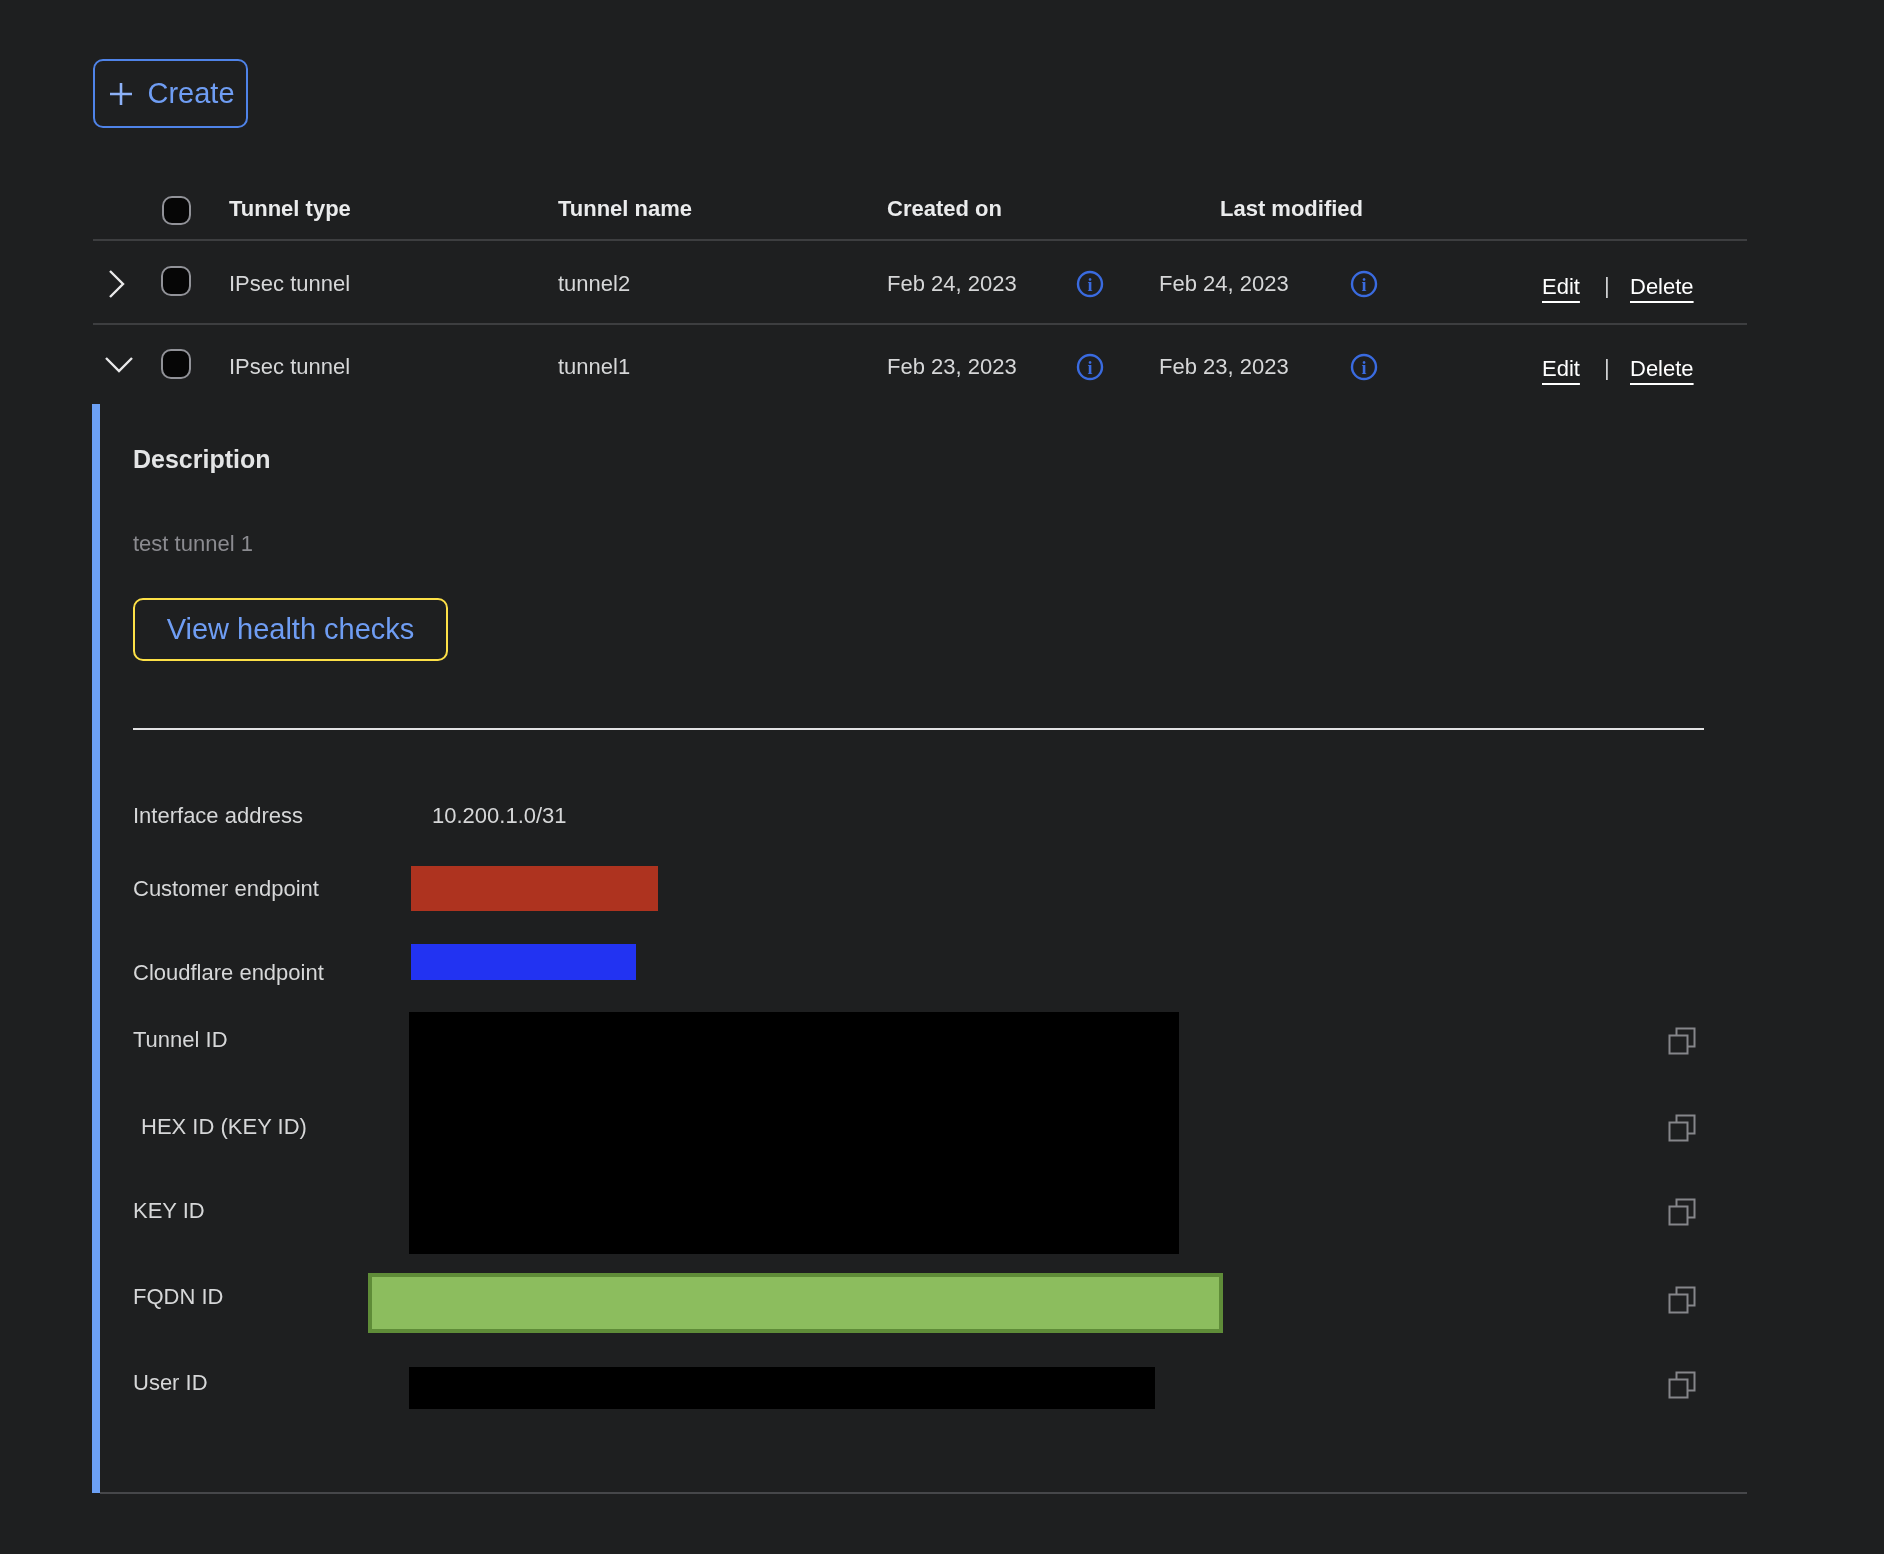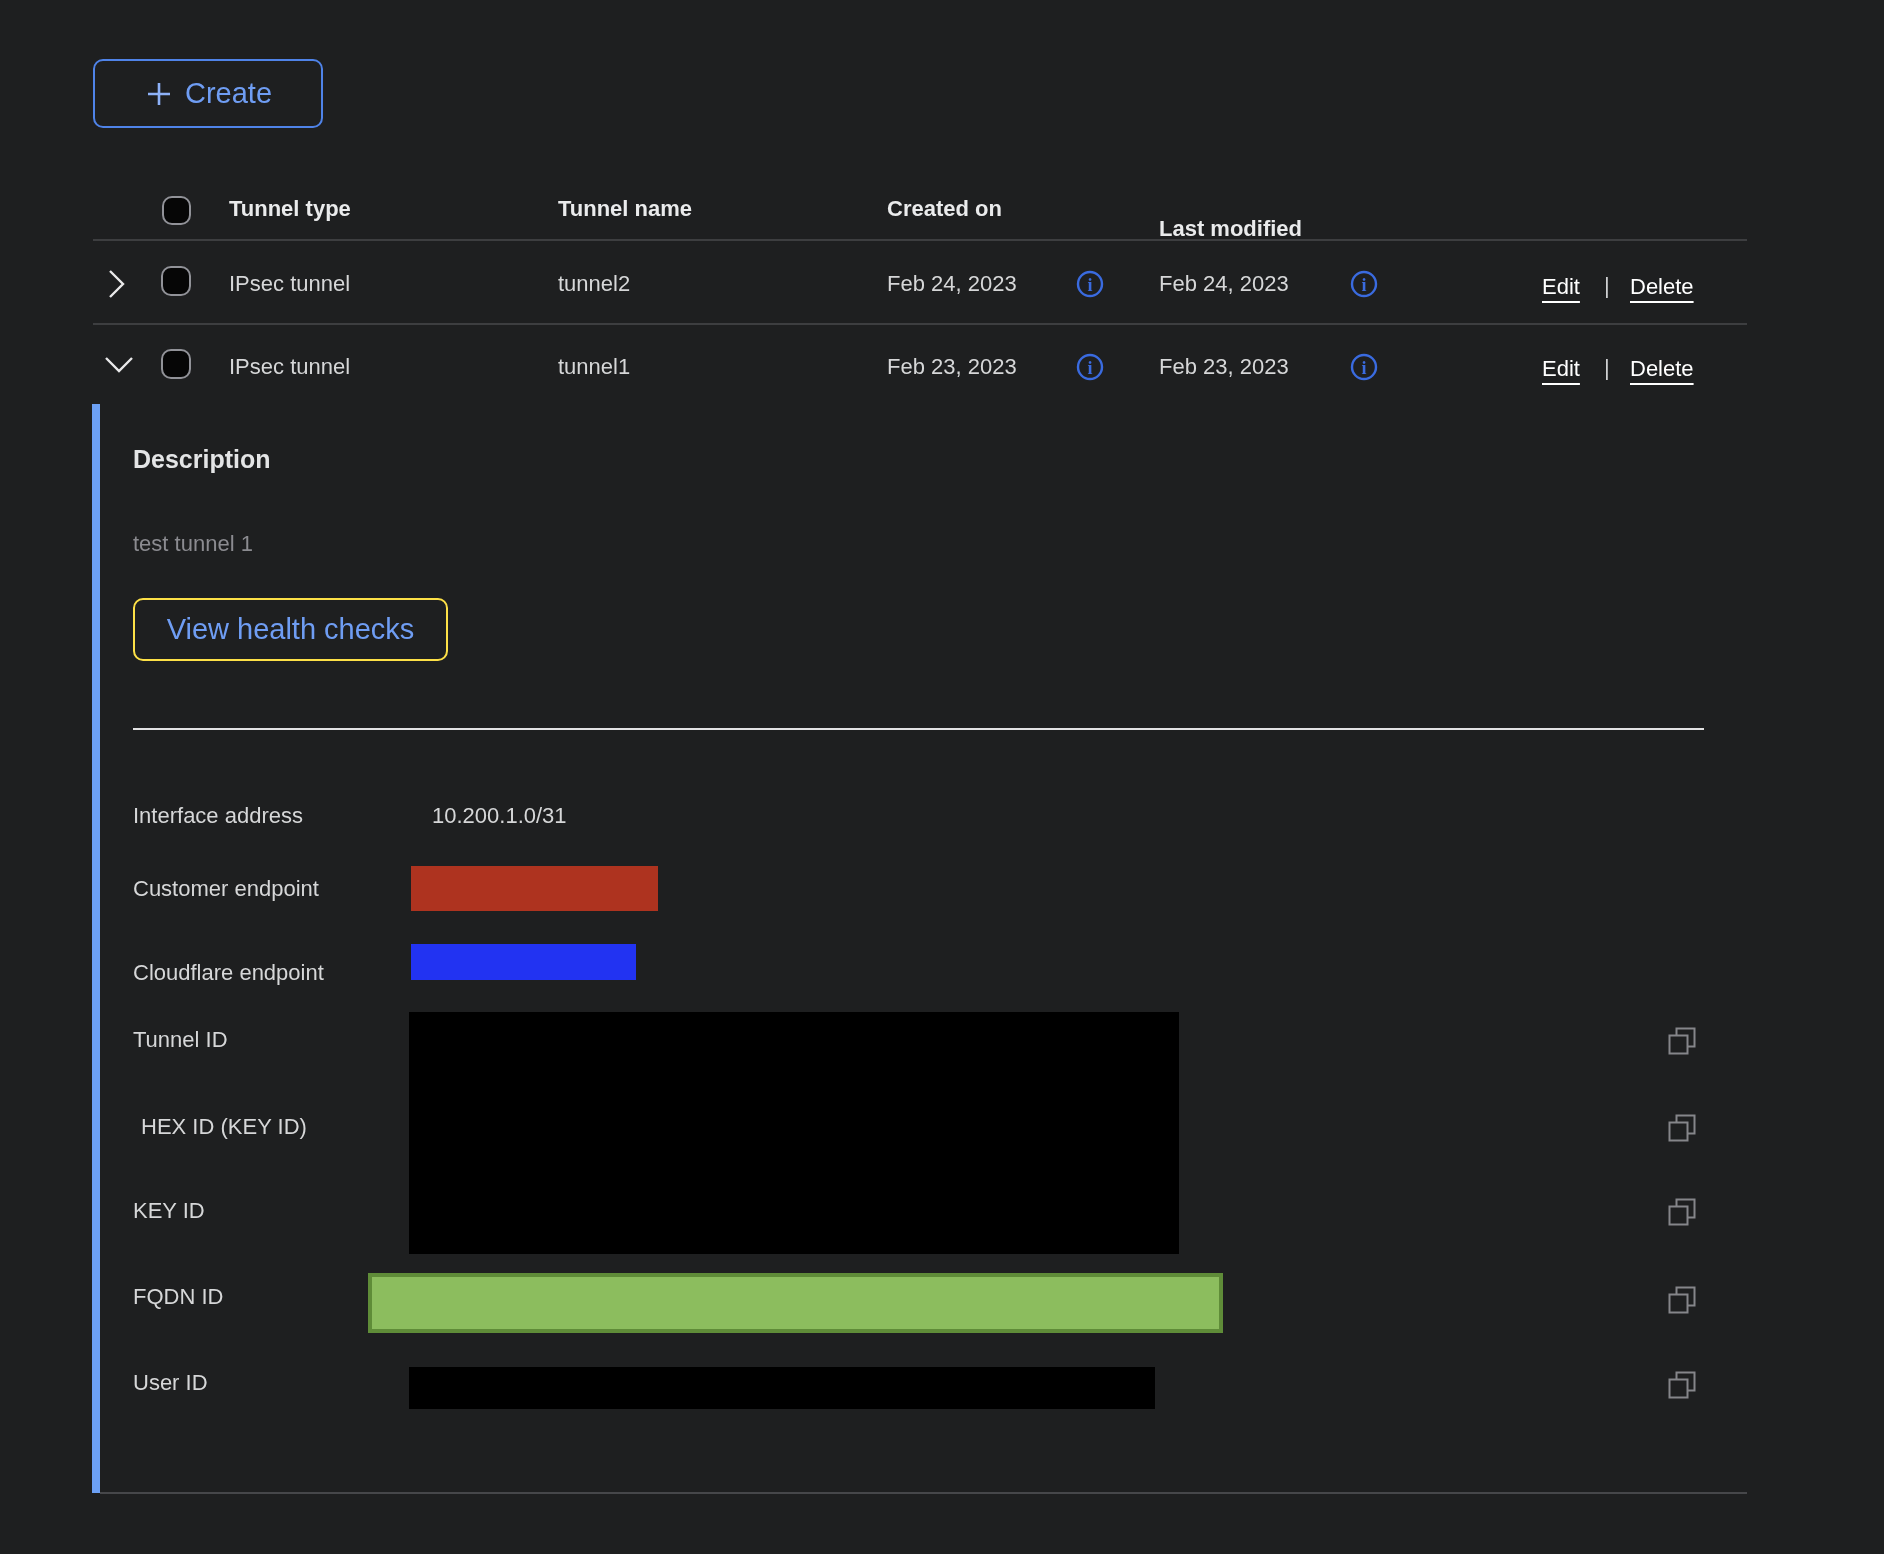--- a/index.html
+++ b/index.html
@@ -10,32 +10,32 @@
   .txt { position:absolute; white-space:nowrap; color:#d6d7d8; font-size:22px; line-height:34px; }
   .hdr { font-weight:bold; color:#eaebec; }
   .hline { position:absolute; height:2px; background:#3d3e40; }
   .cb { position:absolute; width:30px; height:30px; border:2px solid #919298; border-radius:10px; background:#060606; }
   .link { color:#ffffff; text-decoration:underline; text-underline-offset:7px; text-decoration-thickness:2px; }
 </style>
 </head>
 <body>
 <div id="page">
 
-  <div class="abs" style="left:93px; top:59px; width:230px; height:69px; border:2px solid #4f83e8; border-radius:10px; display:flex; align-items:center; justify-content:center; color:#6f9df3; font-size:29px;">
+  <div class="abs" style="left:93px; top:59px; width:155px; height:69px; border:2px solid #4f83e8; border-radius:10px; display:flex; align-items:center; justify-content:center; color:#6f9df3; font-size:29px;">
     <svg width="30" height="30" viewBox="0 0 30 30" style="margin-right:11px;">
         <path d="M15 4 V26 M4 15 H26" stroke="#8db1f7" stroke-width="2.6" fill="none"></path>
       </svg>
       <span>Create</span>
   </div>
 
   <div class="cb" style="left:162px; top:196px; width:29px; height:29px;"></div>
   <div class="txt hdr" style="left:229px; top:192px;">Tunnel type</div>
   <div class="txt hdr" style="left:558px; top:192px;">Tunnel name</div>
   <div class="txt hdr" style="left:887px; top:192px;">Created on</div>
-  <div class="txt hdr" style="left:1159px; top:192px;margin-top:20px;">Last modified</div>
+  <div class="txt hdr" style="left:1220px; top:192px;">Last modified</div>
   <div class="hline" style="left:93px; top:239px; width:1654px;"></div>
 
   <svg class="abs" style="left:106px; top:269px;" width="20" height="30" viewBox="0 0 20 30">
       <path d="M4 2 L17 15 L4 28" stroke="#e9e9ea" stroke-width="2.4" fill="none"></path>
     </svg>
   <div class="cb" style="left:161px; top:266px;"></div>
   <div class="txt" style="left:229px; top:267px;">IPsec tunnel</div>
   <div class="txt" style="left:558px; top:267px;">tunnel2</div>
   <div class="txt" style="left:887px; top:267px;">Feb 24, 2023</div>
   <svg class="abs info" style="left:1076px; top:270px;" width="28" height="28" viewBox="0 0 28 28">

